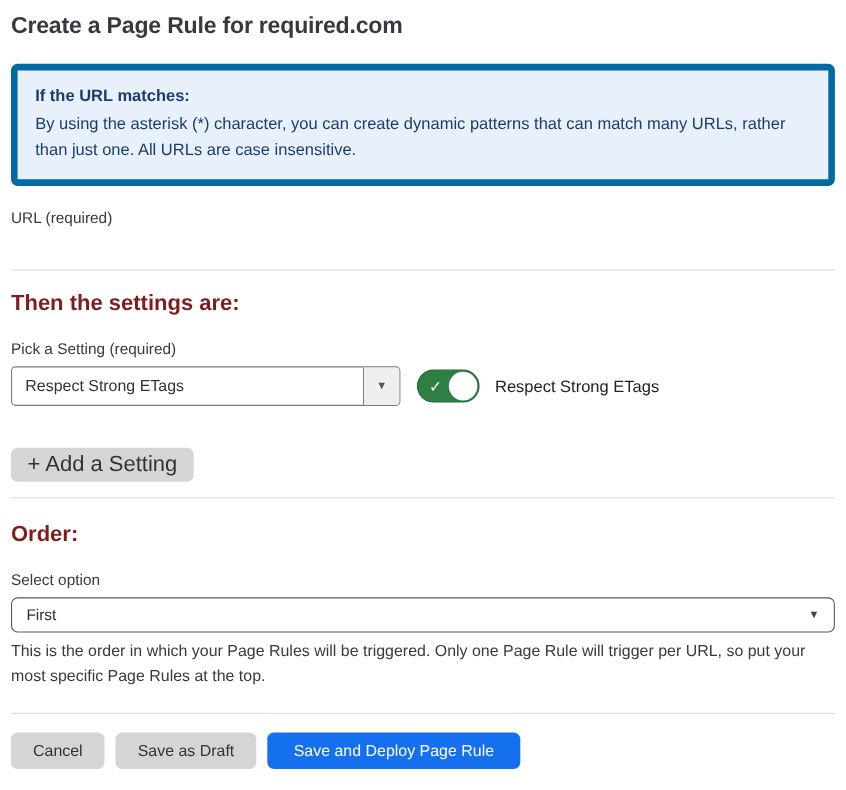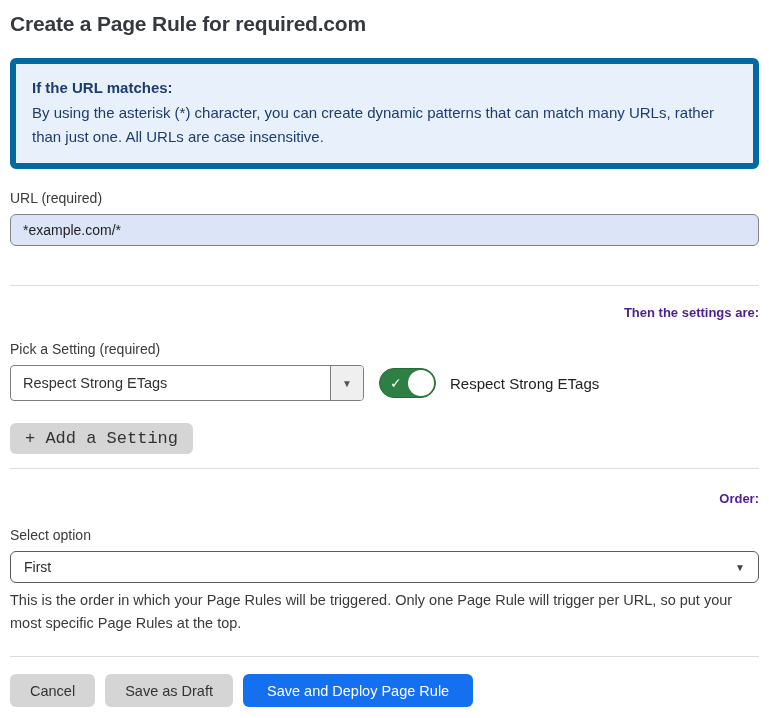--- a/index.html
+++ b/index.html
@@ -63,25 +63,24 @@
   .divider {
     border: none;
     border-top: 1px solid #dcdcdc;
     margin: 0;
   }
   .divider-1 { margin-top: 39px; }
   .divider-2 { margin-top: 14px; }
   .divider-3 { margin-top: 21px; }
 
   .section-heading {
-    font-size: 13px;
+    font-size: 20px;
     font-weight: 700;
-    color: #4c1d95;
+    color: #7f1d1d;
     margin-top: 19px;
-    text-align: right;
   }
   .order-heading { margin-top: 22px; }
 
   .setting-row {
     display: flex;
     align-items: center;
     margin-top: 8px;
   }
 
   .combo {
@@ -144,30 +143,30 @@
     background: #ffffff;
   }
 
   .toggle-label {
     margin-left: 14px;
     font-size: 15px;
     color: #222222;
   }
 
   .add-setting-btn {
-    margin-top: 22px;
+    margin-top: 38px;
     display: inline-block;
     background: #d5d5d5;
     border: none;
     border-radius: 6px;
     height: 31px;
     padding: 0 15px;
-    font-size: 17px;
-    color: #333333;
-    font-family: Liberation Mono, monospace;
+    font-size: 20px;
+    color: #333333;
+    font-family: Liberation Sans, sans-serif;
     cursor: pointer;
   }
 
   .order-select {
     margin-top: 8px;
     width: 100%;
     height: 32px;
     border: 1px solid #5a5a5a;
     border-radius: 6px;
     background: #ffffff;
@@ -219,21 +218,20 @@
 <div class="container">
 
   <h1 class="page-title">Create a Page Rule for required.com</h1>
 
   <div class="info-box">
     <div class="heading">If the URL matches:</div>
     <div>By using the asterisk (*) character, you can create dynamic patterns that can match many URLs, rather than just one. All URLs are case insensitive.</div>
   </div>
 
   <div class="field-label">URL (required)</div>
-  <input class="url-input" type="text" value="*example.com/*" style="">
 
   <hr class="divider divider-1">
 
   <div class="section-heading">Then the settings are:</div>
 
   <div class="field-label">Pick a Setting (required)</div>
 
   <div class="setting-row">
     <div class="combo">
       <div class="combo-value">Respect Strong ETags</div>

